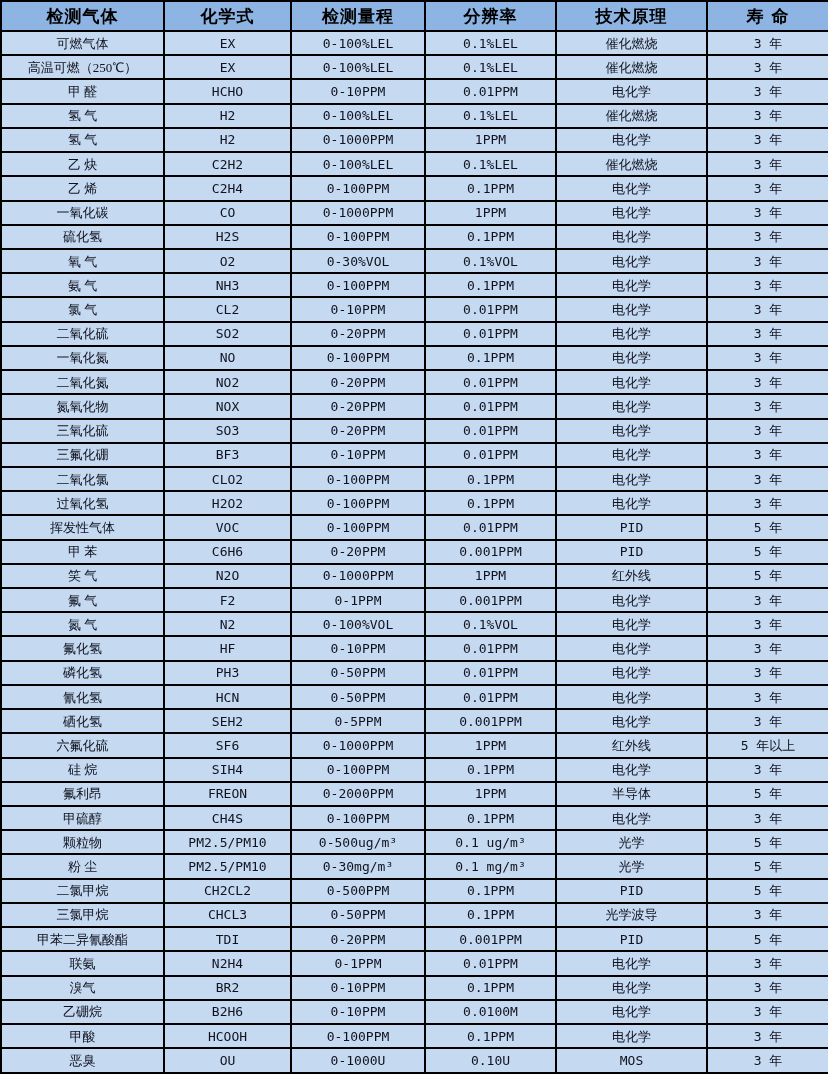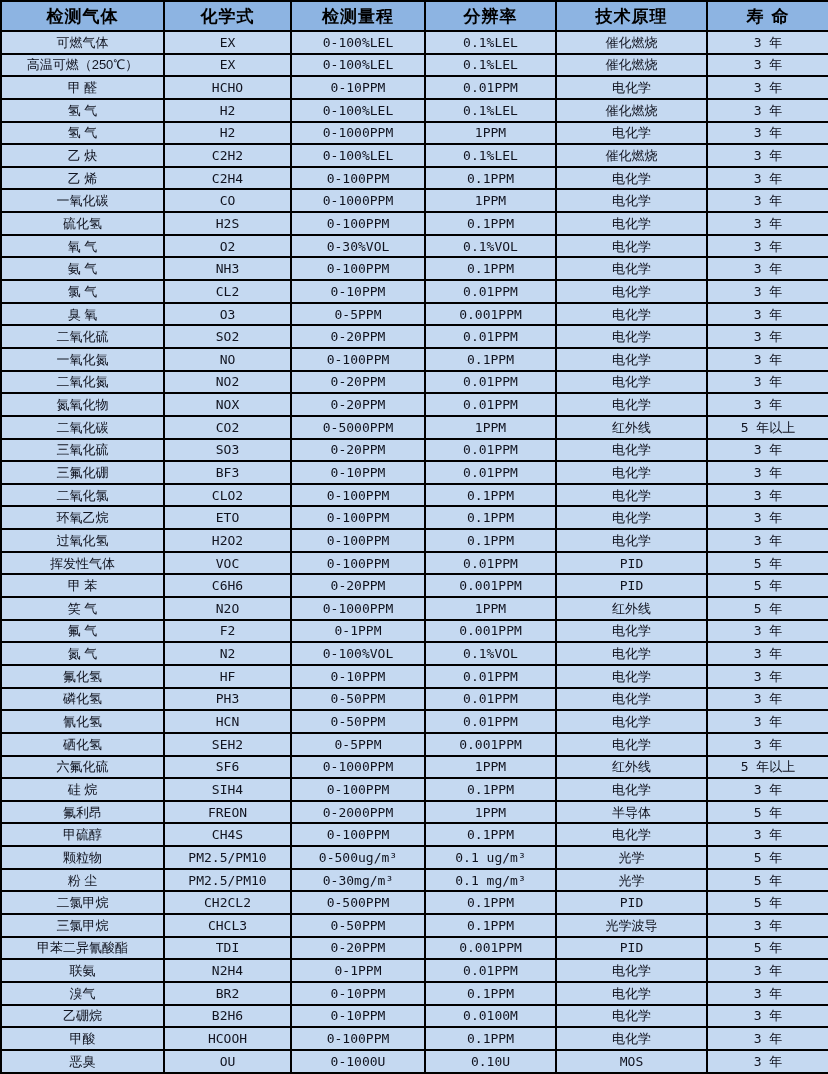--- a/index.html
+++ b/index.html
@@ -41,21 +41,21 @@
     font-family: "DejaVu Sans", sans-serif;
   }
   table.spec-table td {
     background: var(--row-bg);
     color: var(--text-color);
     font-size: 13px;
     font-family: "DejaVu Sans Mono", "DejaVu Sans", monospace;
     line-height: 1;
   }
   table.spec-table td:first-child {
-    font-family: Liberation Sans, sans-serif;
+    font-family: Liberation Serif, serif;
   }
 </style>
 </head>
 <body>
 
 <table class="spec-table">
   <colgroup>
     <col style="width:163px">
     <col style="width:127px">
     <col style="width:134px">
@@ -164,28 +164,20 @@
       </tr>
       <tr>
         <td>氯 气</td>
         <td>CL2</td>
         <td>0-10PPM</td>
         <td>0.01PPM</td>
         <td>电化学</td>
         <td>3 年</td>
       </tr>
       <tr>
-        <td>臭 氧</td>
-        <td>O3</td>
-        <td>0-5PPM</td>
-        <td>0.001PPM</td>
-        <td>电化学</td>
-        <td>3 年</td>
-      </tr>
-      <tr>
         <td>二氧化硫</td>
         <td>SO2</td>
         <td>0-20PPM</td>
         <td>0.01PPM</td>
         <td>电化学</td>
         <td>3 年</td>
       </tr>
       <tr>
         <td>一氧化氮</td>
         <td>NO</td>
@@ -204,54 +196,38 @@
       </tr>
       <tr>
         <td>氮氧化物</td>
         <td>NOX</td>
         <td>0-20PPM</td>
         <td>0.01PPM</td>
         <td>电化学</td>
         <td>3 年</td>
       </tr>
       <tr>
-        <td>二氧化碳</td>
-        <td>CO2</td>
-        <td>0-5000PPM</td>
-        <td>1PPM</td>
-        <td>红外线</td>
-        <td>5 年以上</td>
-      </tr>
-      <tr>
         <td>三氧化硫</td>
         <td>SO3</td>
         <td>0-20PPM</td>
         <td>0.01PPM</td>
         <td>电化学</td>
         <td>3 年</td>
       </tr>
       <tr>
         <td>三氟化硼</td>
         <td>BF3</td>
         <td>0-10PPM</td>
         <td>0.01PPM</td>
         <td>电化学</td>
         <td>3 年</td>
       </tr>
       <tr>
         <td>二氧化氯</td>
         <td>CLO2</td>
-        <td>0-100PPM</td>
-        <td>0.1PPM</td>
-        <td>电化学</td>
-        <td>3 年</td>
-      </tr>
-      <tr>
-        <td>环氧乙烷</td>
-        <td>ETO</td>
         <td>0-100PPM</td>
         <td>0.1PPM</td>
         <td>电化学</td>
         <td>3 年</td>
       </tr>
       <tr>
         <td>过氧化氢</td>
         <td>H2O2</td>
         <td>0-100PPM</td>
         <td>0.1PPM</td>

